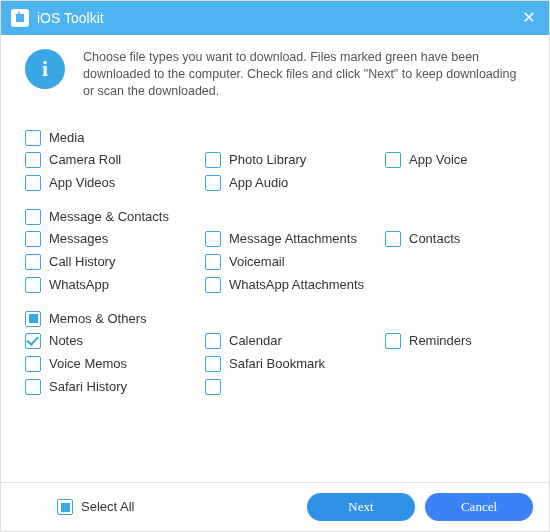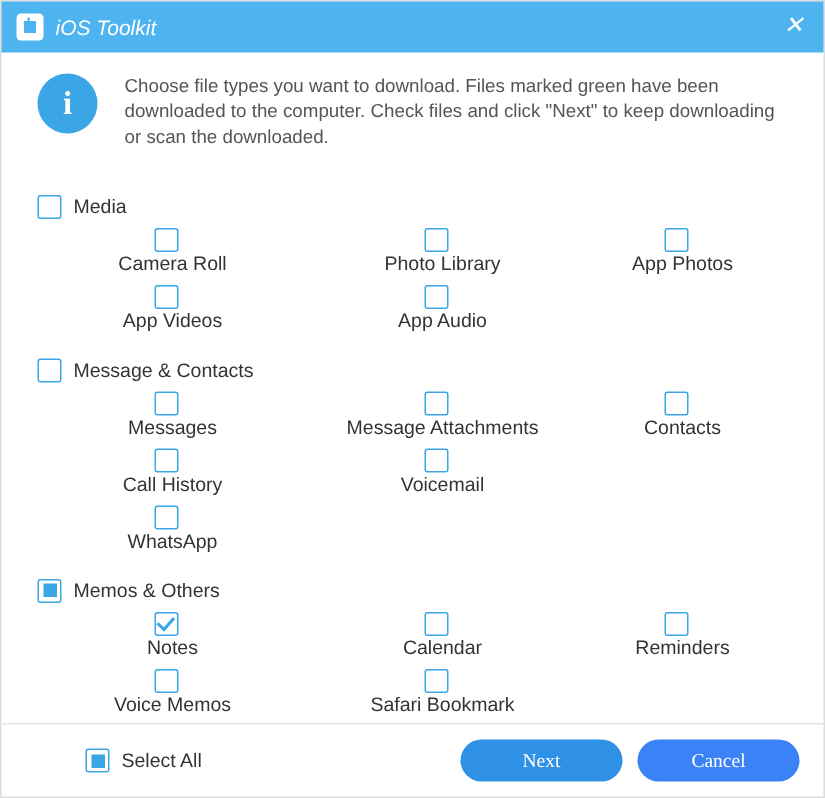--- a/index.html
+++ b/index.html
@@ -17,21 +17,20 @@
   box-sizing: border-box;
   border: 1px solid #ddd;
 }
 
 .titlebar {
   height: 34px;
   background: #4db4f0;
   display: flex; align-items: center;
   padding: 0 8px 0 10px;
   color: #fff;
-  font-style: italic;
 }
 .titlebar .logo {
   width: 18px; height: 18px;
   background: #fff;
   border-radius: 3px;
   position: relative;
   margin-right: 8px;
   flex: 0 0 auto;
 }
 .titlebar .logo::before {
@@ -125,21 +124,21 @@
   border-right: 2px solid #3aa6e6;
   border-bottom: 2px solid #3aa6e6;
   transform: rotate(42deg);
 }
 .grid {
   display: grid;
   grid-template-columns: 180px 180px auto;
   row-gap: 7px;
 }
 .item {
-  display: flex; align-items: center; flex-direction: column;
+  display: flex; align-items: center;
 }
 .item .label {
   color: #333;
 }
 
 .footer {
   border-top: 1px solid #e3e3e3;
   height: 48px;
   display: flex; align-items: center;
   padding: 0 16px;
@@ -194,21 +193,21 @@
             <div class="item">
               <span class="checkbox "></span>
               <span class="label">Camera Roll</span>
             </div>
             <div class="item">
               <span class="checkbox "></span>
               <span class="label">Photo Library</span>
             </div>
             <div class="item">
               <span class="checkbox "></span>
-              <span class="label">App Photos</span>
+              <span class="label">App Voice</span>
             </div>
             <div class="item">
               <span class="checkbox "></span>
               <span class="label">App Videos</span>
             </div>
             <div class="item">
               <span class="checkbox "></span>
               <span class="label">App Audio</span>
             </div>
             <div class="item"></div>
@@ -237,20 +236,24 @@
               <span class="label">Call History</span>
             </div>
             <div class="item">
               <span class="checkbox "></span>
               <span class="label">Voicemail</span>
             </div>
             <div class="item"></div>
             <div class="item">
               <span class="checkbox "></span>
               <span class="label">WhatsApp</span>
+            </div>
+            <div class="item">
+              <span class="checkbox "></span>
+              <span class="label">WhatsApp Attachments</span>
             </div>
             <div class="item"></div>
           </div>
         </div>
         <div class="section">
           <div class="section-header">
             <span class="checkbox partial"></span>
             <span class="label">Memos &amp; Others</span>
           </div>
           <div class="grid">

